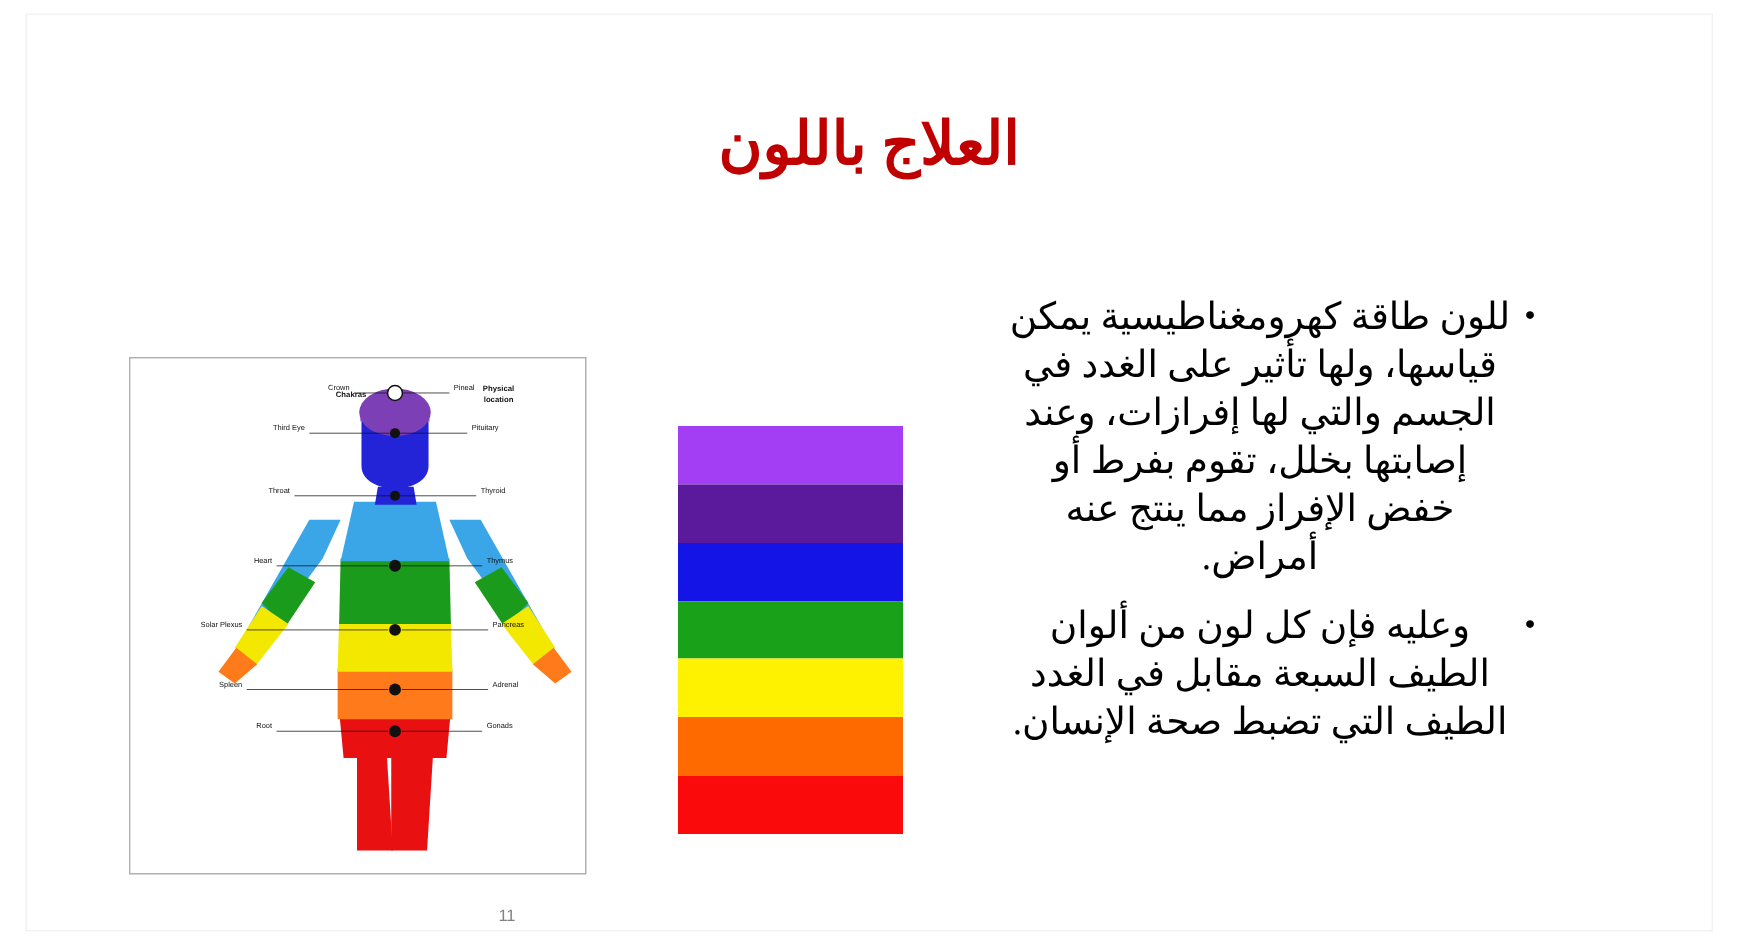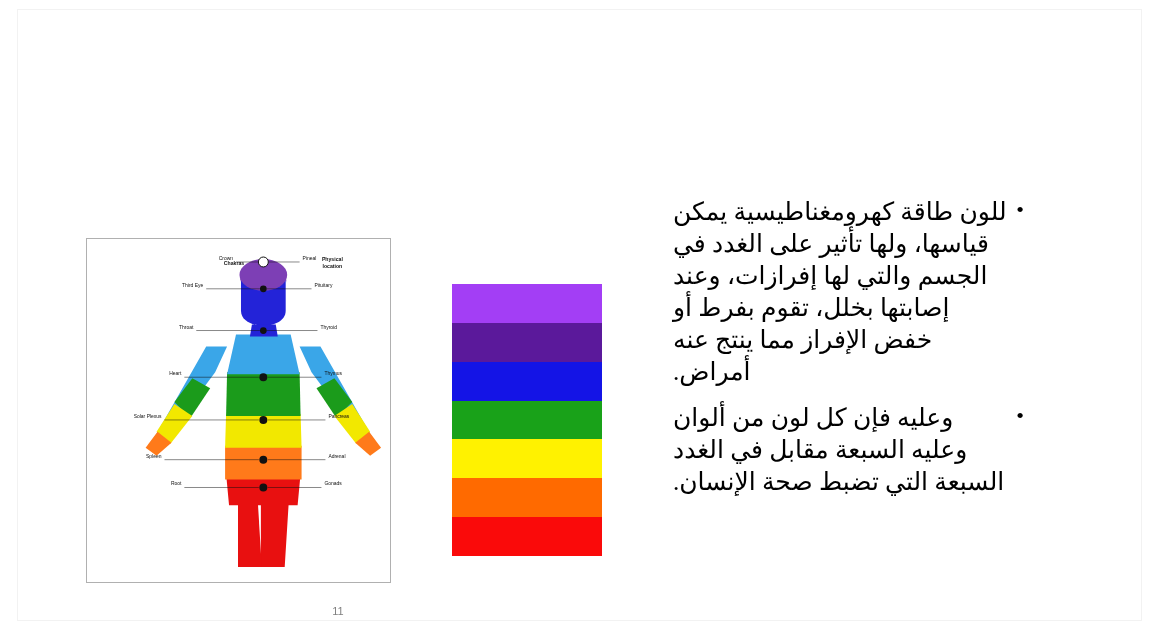--- a/index.html
+++ b/index.html
@@ -103,38 +103,39 @@
   .bullet-dot {
     flex: 0 0 auto;
     width: 26px;
     font-size: 22px;
     line-height: 1.28;
     text-align: center;
     color: #000000;
   }
   .bullet-text {
     flex: 1 1 auto;
-    text-align: left;
+    text-align: center;
   }
   .page-number {
     position: absolute;
     left: 0;
     top: 595px;
     width: 640px;
     text-align: center;
     font-size: 11px;
     color: #808080;
     font-family: Liberation Sans, sans-serif;
   }
 </style>
 </head>
 <body>
 
 <div class="slide">
 
+  <div class="slide-title">العلاج باللون</div>
 
   <div class="chakra-figure">
     <svg viewBox="0 0 305 345" width="303" height="343" xmlns="http://www.w3.org/2000/svg">
       <rect x="0" y="0" width="305" height="345" fill="#ffffff"></rect>
 
       <text class="diag-head" x="148" y="26" text-anchor="middle">Chakras</text>
       <text class="diag-head" x="247" y="22" text-anchor="middle">Physical</text>
       <text class="diag-head" x="247" y="29" text-anchor="middle">location</text>
       <text class="diag-head" x="350" y="22" text-anchor="middle">Associated</text>
 
@@ -234,19 +235,19 @@
     <div class="band" style="background:#fa0a0a"></div>
   </div>
 
   <div class="body-text">
     <div class="bullet-row">
       <div class="bullet-dot">•</div>
       <div class="bullet-text">للون طاقة كهرومغناطيسية يمكن قياسها، ولها تأثير على الغدد في الجسم والتي لها إفرازات، وعند إصابتها بخلل، تقوم بفرط أو خفض الإفراز مما ينتج عنه أمراض.</div>
     </div>
     <div class="bullet-row">
       <div class="bullet-dot">•</div>
-      <div class="bullet-text">وعليه فإن كل لون من ألوان وعليه السبعة مقابل في الغدد السبعة التي تضبط صحة الإنسان.</div>
+      <div class="bullet-text">وعليه فإن كل لون من ألوان الطيف السبعة مقابل في الغدد الطيف التي تضبط صحة الإنسان.</div>
     </div>
   </div>
 
   <div class="page-number">11</div>
 
 </div>
 
 </body></html>

